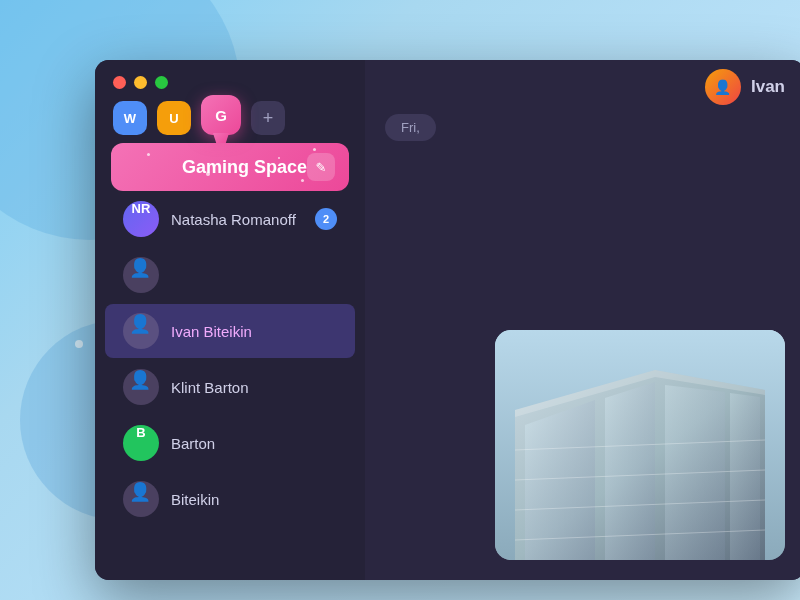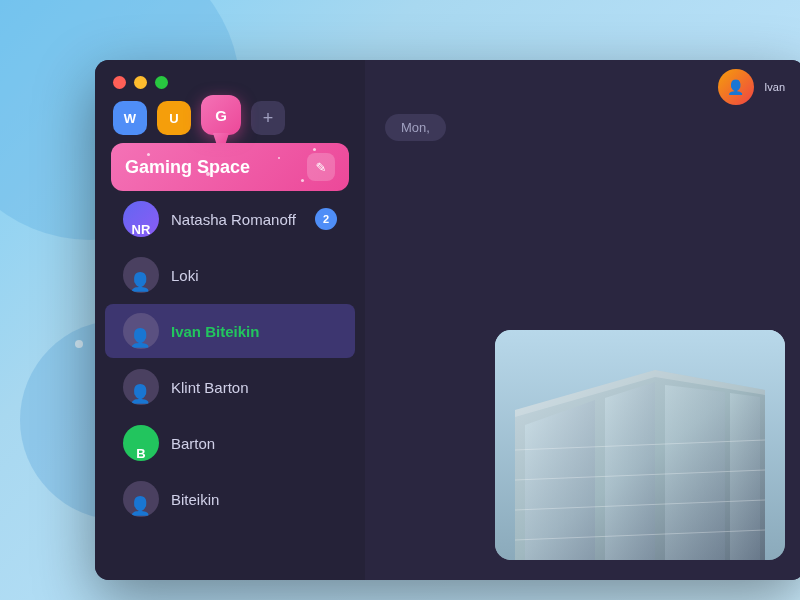--- a/index.html
+++ b/index.html
@@ -138,21 +138,21 @@
     }
 
     
     .active-space-bar {
       margin: 8px 16px 0;
       background: linear-gradient(135deg, #f472b6, #ec4899);
       border-radius: 12px;
       padding: 10px 14px;
       display: flex;
       align-items: center;
-      justify-content: space-between;
+      justify-content: flex-end;
       position: relative;
       overflow: visible;
     }
     .active-space-name {
       color: white;
       font-size: 18px;
       font-weight: 600;
     }
     .space-sparkles {
       position: absolute;
@@ -205,21 +205,21 @@
       position: relative;
     }
     .sidebar-item.active {
       background: #3d3670;
     }
     .avatar {
       width: 36px;
       height: 36px;
       border-radius: 50%;
       display: flex;
-      align-items: flex-end;
+      align-items: flex-start;
       justify-content: center;
       font-size: 13px;
       font-weight: 700;
       color: white;
       flex-shrink: 0;
       overflow: hidden;
     }
     .avatar-nr { background: linear-gradient(135deg, #6366f1, #8b5cf6); }
     .avatar-loki { background: #4a4060; }
     .avatar-ivan { background: #5a5080; }
@@ -276,22 +276,22 @@
       background: linear-gradient(135deg, #f59e0b, #ef4444);
       overflow: hidden;
       display: flex;
       align-items: center;
       justify-content: center;
       font-size: 14px;
       color: white;
     }
     .user-name {
       color: #d0d0e8;
-      font-size: 11px;
-      font-weight: 400;
+      font-size: 17px;
+      font-weight: 700;
     }
 
     .date-chip {
       background: #3d3858;
       border-radius: 20px;
       padding: 6px 16px;
       color: #a0a0c0;
       font-size: 13px;
       align-self: flex-start;
       margin: 0 20px;
@@ -366,28 +366,27 @@
         <span>NR</span>
       </div>
       <span class="item-name">Natasha Romanoff</span>
       <div class="badge">2</div>
     </div>
 
     <div class="sidebar-item">
       <div class="avatar avatar-loki">
         <span style="font-size:18px;">👤</span>
       </div>
-      <span class="item-name">Loki</span>
     </div>
 
     <div class="sidebar-item active">
       <div class="avatar avatar-ivan">
         <span style="font-size:18px;">👤</span>
       </div>
-      <span class="item-name" style="color:#22c55e;font-weight:bold;">Ivan Biteikin</span>
+      <span class="item-name" style="color:#f0abfc;">Ivan Biteikin</span>
     </div>
 
     <div class="sidebar-item">
       <div class="avatar avatar-klint">
         <span style="font-size:18px;">👤</span>
       </div>
       <span class="item-name">Klint Barton</span>
     </div>
 
     <div class="sidebar-item">
@@ -410,21 +409,21 @@
 
     <div class="top-bar">
       <div class="user-info">
         <div class="user-avatar">
           <span>👤</span>
         </div>
         <span class="user-name">Ivan</span>
       </div>
     </div>
 
-    <div class="date-chip">Mon,</div>
+    <div class="date-chip">Fri,</div>
 
     <div class="image-area">
       <div class="building-visual">
         
         <svg width="100%" height="100%" viewBox="0 0 290 230" xmlns="http://www.w3.org/2000/svg">
           <defs>
             <linearGradient id="skyGrad" x1="0%" y1="0%" x2="0%" y2="100%">
               <stop offset="0%" style="stop-color:#b8d8ea;stop-opacity:1"></stop>
               <stop offset="100%" style="stop-color:#8baabb;stop-opacity:1"></stop>
             </linearGradient>

